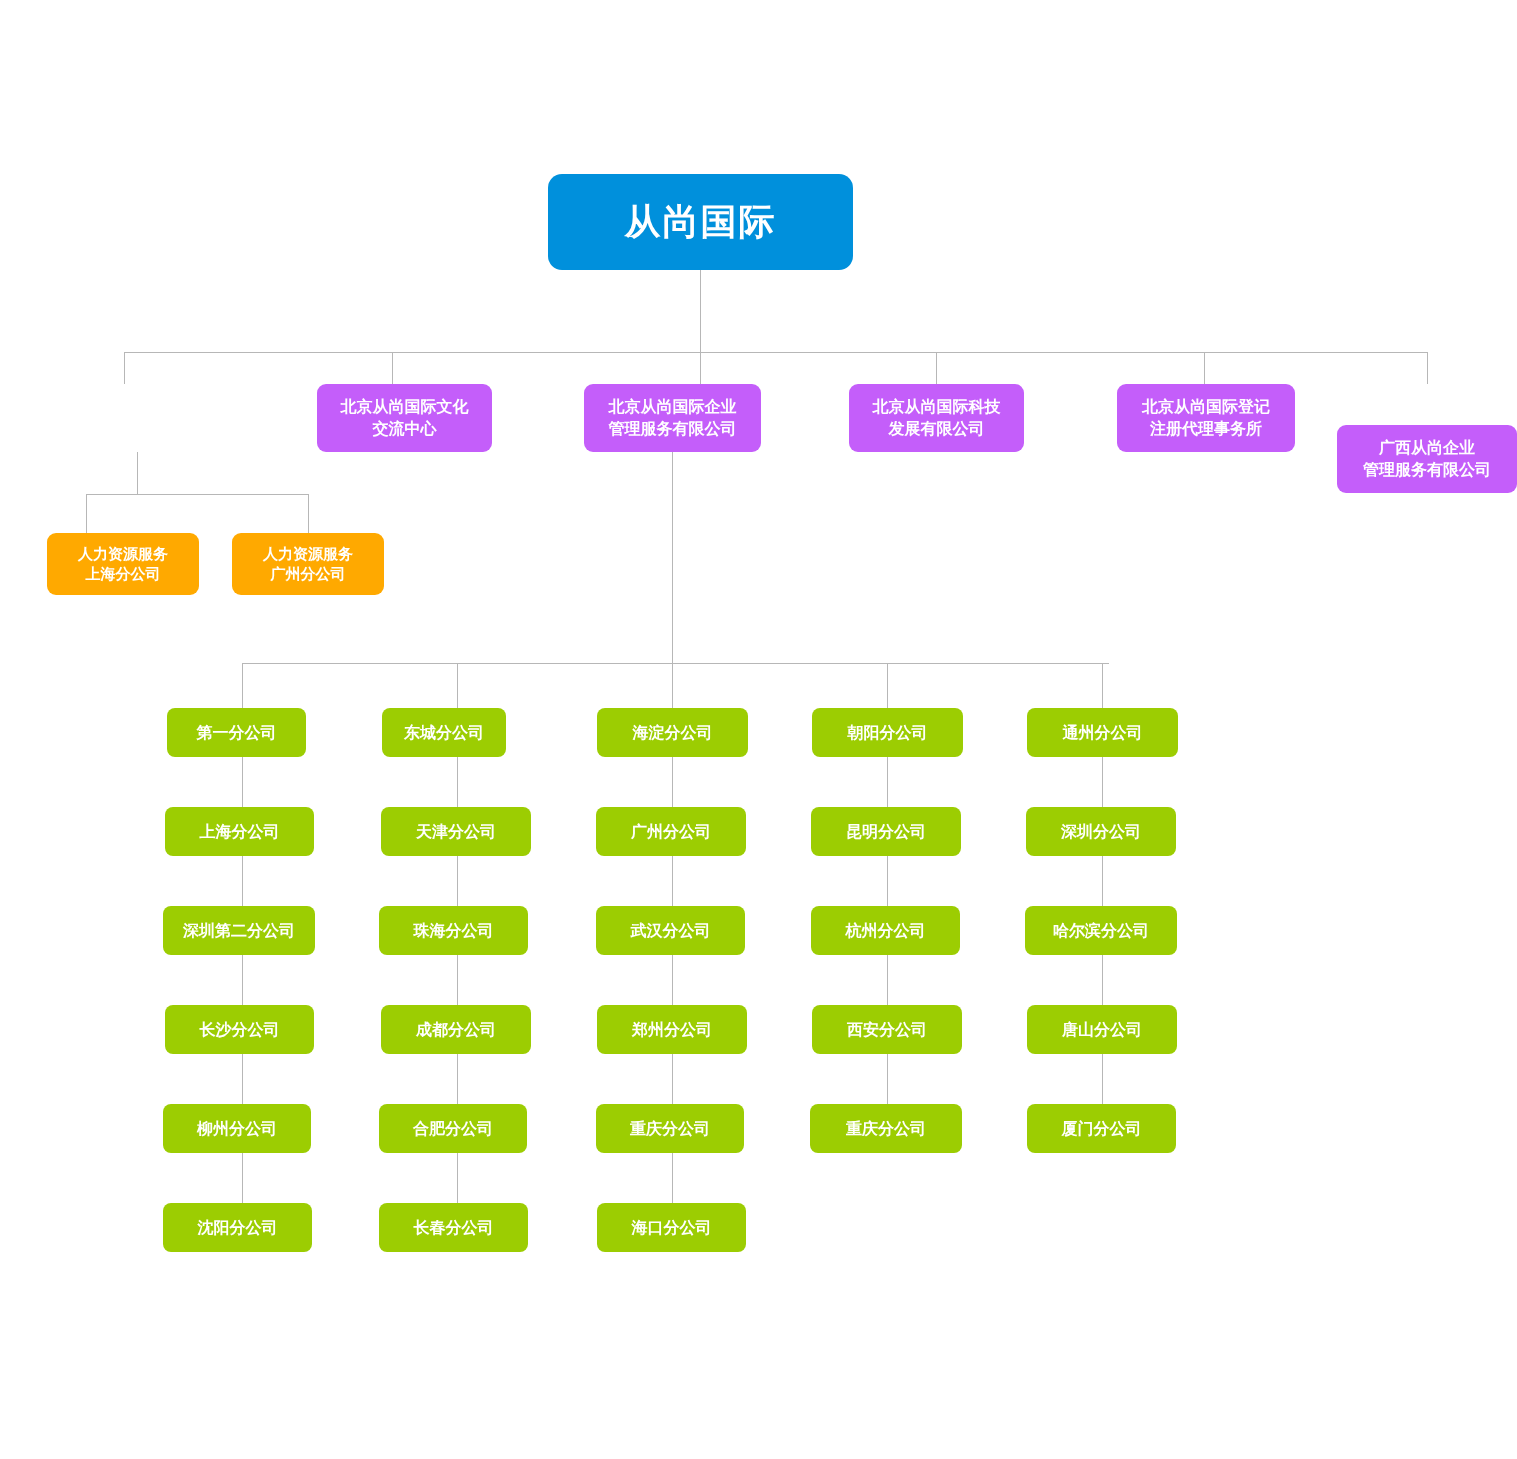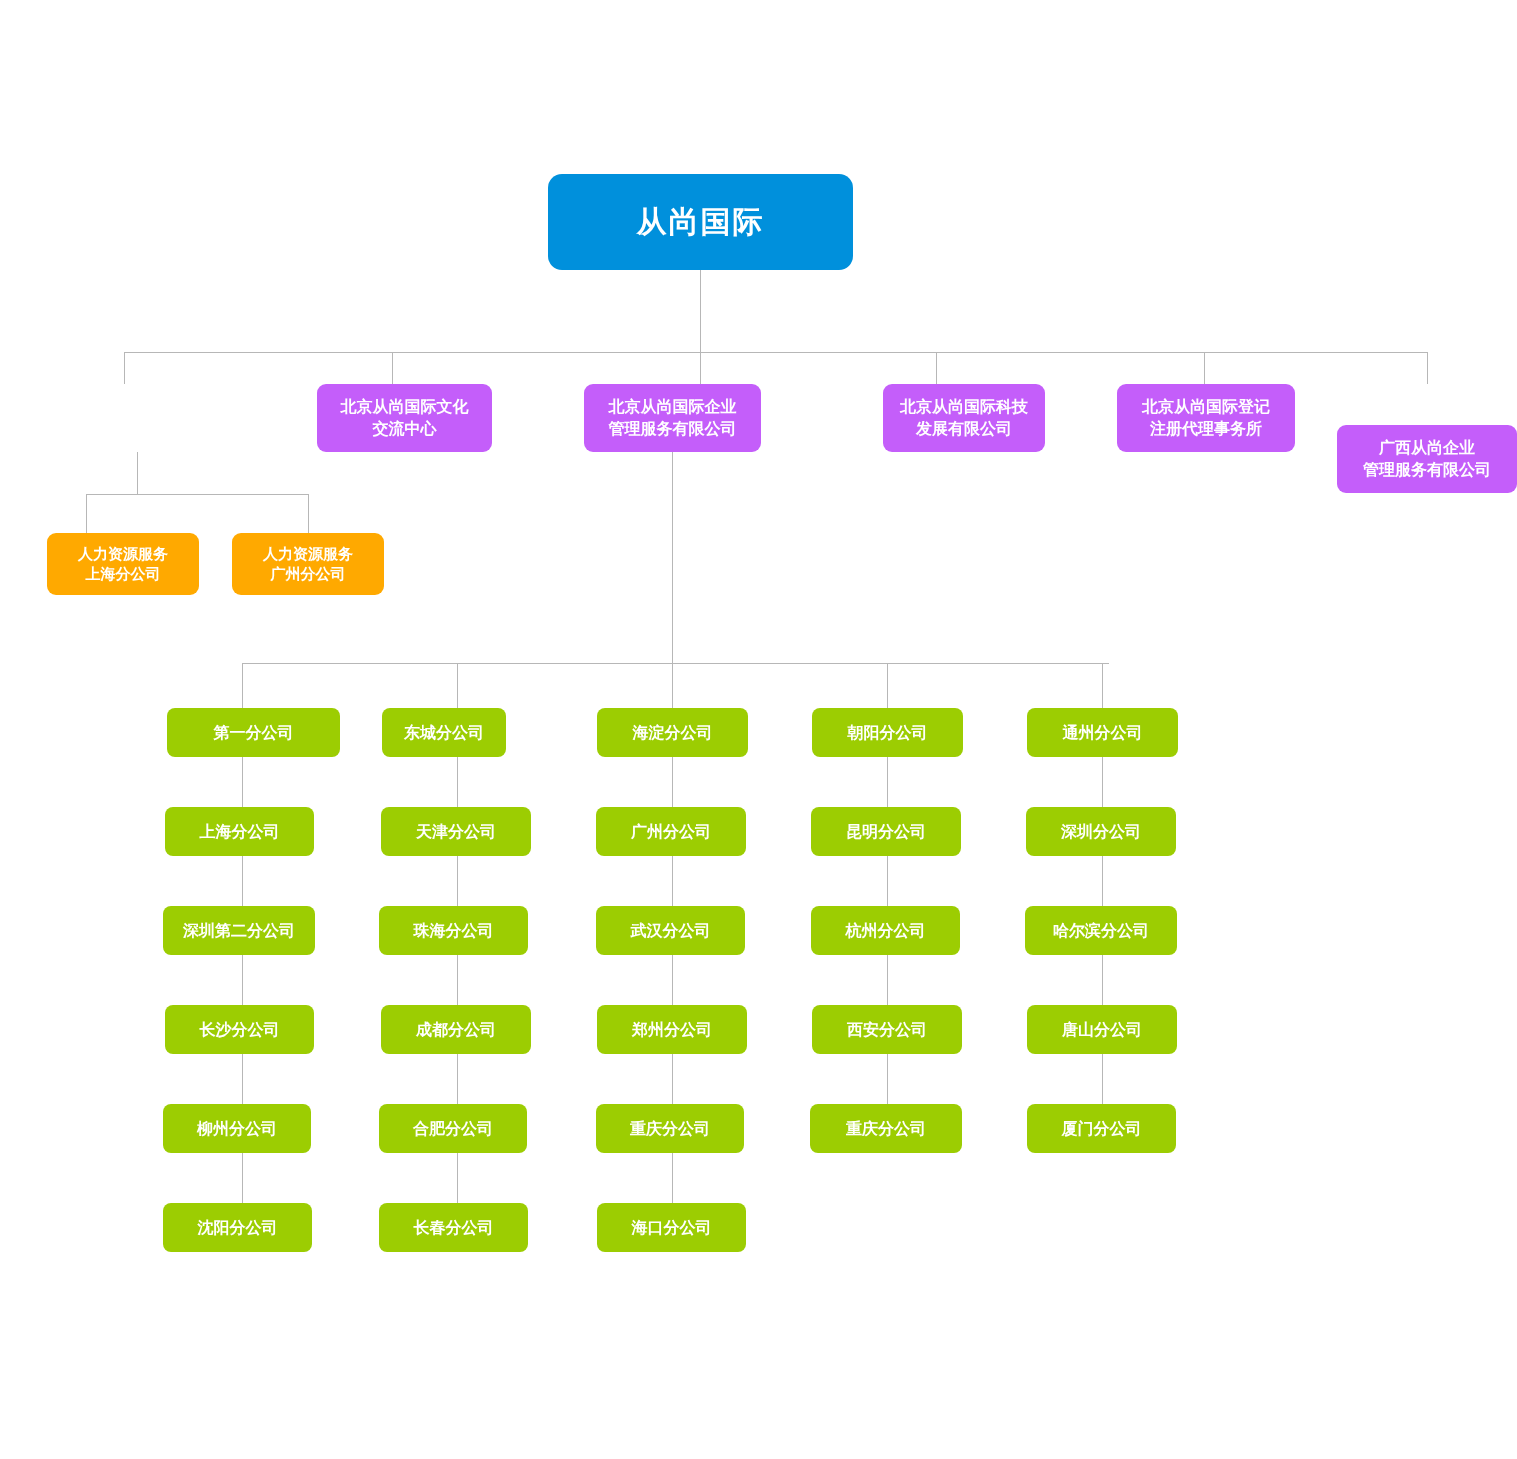--- a/index.html
+++ b/index.html
@@ -40,21 +40,21 @@
     border-radius: 8px;
     line-height: 1.35;
     white-space: pre-line;
     user-select: none;
   }
 
   
   .node.root {
     background: #0090dc;
     border-radius: 14px;
-    font-size: 30px;
+    font-size: 36px;
     font-weight: bold;
     letter-spacing: 2px;
     width: 305px;
     height: 96px;
     left: 548px;
     top: 174px;
   }
 
   
   .node.l2 {
@@ -141,33 +141,33 @@
   <div class="conn v" style="left:1102px; top:856px;  height:50px;"></div>
   <div class="conn v" style="left:1102px; top:955px;  height:50px;"></div>
   <div class="conn v" style="left:1102px; top:1054px; height:50px;"></div>
 
   <div class="node root">从尚国际</div>
 
   <div class="node l2" style="left:317px; width:175px;">北京从尚国际文化
 交流中心</div>
   <div class="node l2" style="left:584px; width:177px;">北京从尚国际企业
 管理服务有限公司</div>
-  <div class="node l2" style="left:883px; width:162px;">北京从尚国际科技
+  <div class="node l2" style="left:849px; width:175px;">北京从尚国际科技
 发展有限公司</div>
   <div class="node l2" style="left:1117px;width:178px;">北京从尚国际登记
 注册代理事务所</div>
   <div class="node l2" style="left:1337px;width:180px;margin-top:41px;">广西从尚企业
 管理服务有限公司</div>
 
   <div class="node l3" style="left:47px;">人力资源服务
 上海分公司</div>
   <div class="node l3" style="left:232px;">人力资源服务
 广州分公司</div>
 
-  <div class="node branch" style="left:167px; width:173px; top:708px;">第一分公司</div>
+  <div class="node branch" style="left:167px; width:139px; top:708px;">第一分公司</div>
   <div class="node branch" style="left:165px; width:149px; top:807px;">上海分公司</div>
   <div class="node branch" style="left:163px; width:152px; top:906px;">深圳第二分公司</div>
   <div class="node branch" style="left:165px; width:149px; top:1005px;">长沙分公司</div>
   <div class="node branch" style="left:163px; width:148px; top:1104px;">柳州分公司</div>
   <div class="node branch" style="left:163px; width:149px; top:1203px;text-align:right;">沈阳分公司</div>
 
   <div class="node branch" style="left:382px; width:124px; top:708px;">东城分公司</div>
   <div class="node branch" style="left:381px; width:150px; top:807px;">天津分公司</div>
   <div class="node branch" style="left:379px; width:149px; top:906px;">珠海分公司</div>
   <div class="node branch" style="left:381px; width:150px; top:1005px;">成都分公司</div>

